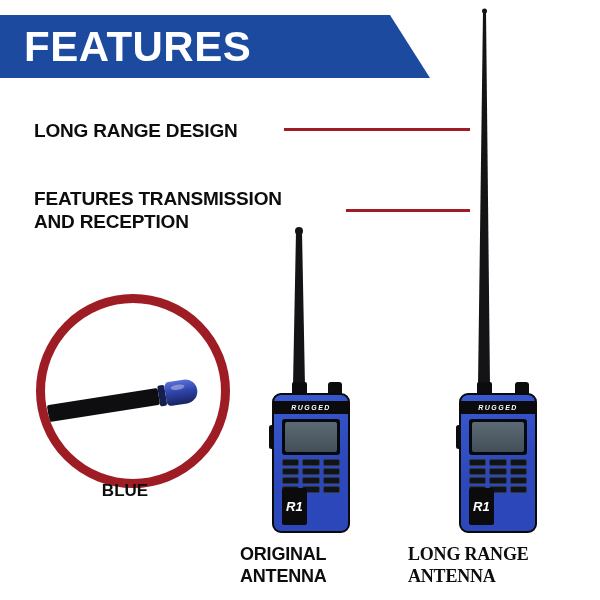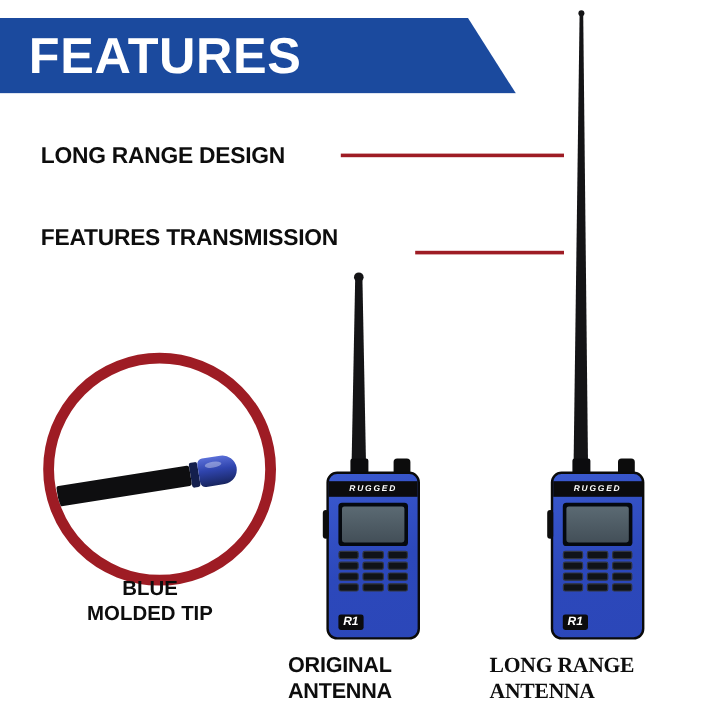--- a/index.html
+++ b/index.html
@@ -49,54 +49,54 @@
   .radio-right{left:459px;top:393px;}
   .brand-band{height:13px;background:#0b0b0d;display:flex;align-items:center;justify-content:center;}
   .brand-band span{color:#fff;font-size:7px;font-style:italic;font-weight:700;letter-spacing:1.5px;}
   .screen{width:58px;height:36px;margin:5px auto 4px;background:#05090f;border-radius:3px;
     padding:3px;box-sizing:border-box;}
   .lcd{width:100%;height:100%;background:linear-gradient(#5b6a73,#434f58);border-radius:2px;}
   .keypad{width:58px;margin:0 auto;display:grid;grid-template-columns:repeat(3,1fr);gap:2px 3px;}
   .key{height:7px;background:#101318;border:1px solid #31353f;border-radius:2px;box-sizing:border-box;}
   .ptt{position:absolute;left:-5px;top:30px;width:5px;height:24px;background:#0c0c0c;border-radius:3px;}
   .model-badge{position:absolute;left:8px;bottom:6px;background:#0b0b0d;color:#fff;
-    font-size:10px;font-weight:700;font-style:italic;padding:1px 4px;border-radius:2px;}
+    font-size:13px;font-weight:700;font-style:italic;padding:11px 4px;border-radius:2px;}
 
   .radio-caption{position:absolute;top:543px;font-weight:800;font-size:18px;
     line-height:22px;color:#0d0d0d;letter-spacing:-.2px;}
   .caption-left{left:240px;width:142px;}
   .caption-right{left:408px;width:180px;font-family:Liberation Serif, serif;}
 </style>
 </head>
 <body>
 
 <div class="stage">
 
   <div class="banner">
     <span class="banner-title">FEATURES</span>
   </div>
 
   <div class="callout callout-1">LONG RANGE DESIGN</div>
   <div class="callout-line line-1"></div>
 
   <div class="callout callout-2">
     <span>FEATURES TRANSMISSION</span><br>
+    <span>AND RECEPTION</span>
   </div>
   <div class="callout-line line-2"></div>
 
   <div class="inset">
     <div class="rod-wrap">
       <div class="rod"></div>
       <div class="collar"></div>
       <div class="tip"></div>
     </div>
   </div>
   <div class="inset-caption">
     <span>BLUE</span><br>
-    <span>MOLDED TIP</span>
   </div>
 
   <svg class="antenna short-antenna" width="22" height="170" viewBox="0 0 22 170">
     <circle cx="11" cy="5" r="4" fill="#141416"></circle>
     <path d="M8 5 L14 5 L17 160 L5 160 Z" fill="#141416"></path>
     <rect x="4" y="156" width="15" height="14" rx="2" fill="#0c0c0e"></rect>
   </svg>
   <div class="knob" style="left:328px;top:382px;"></div>
   <div class="radio-body radio-left">
     <div class="ptt"></div>

